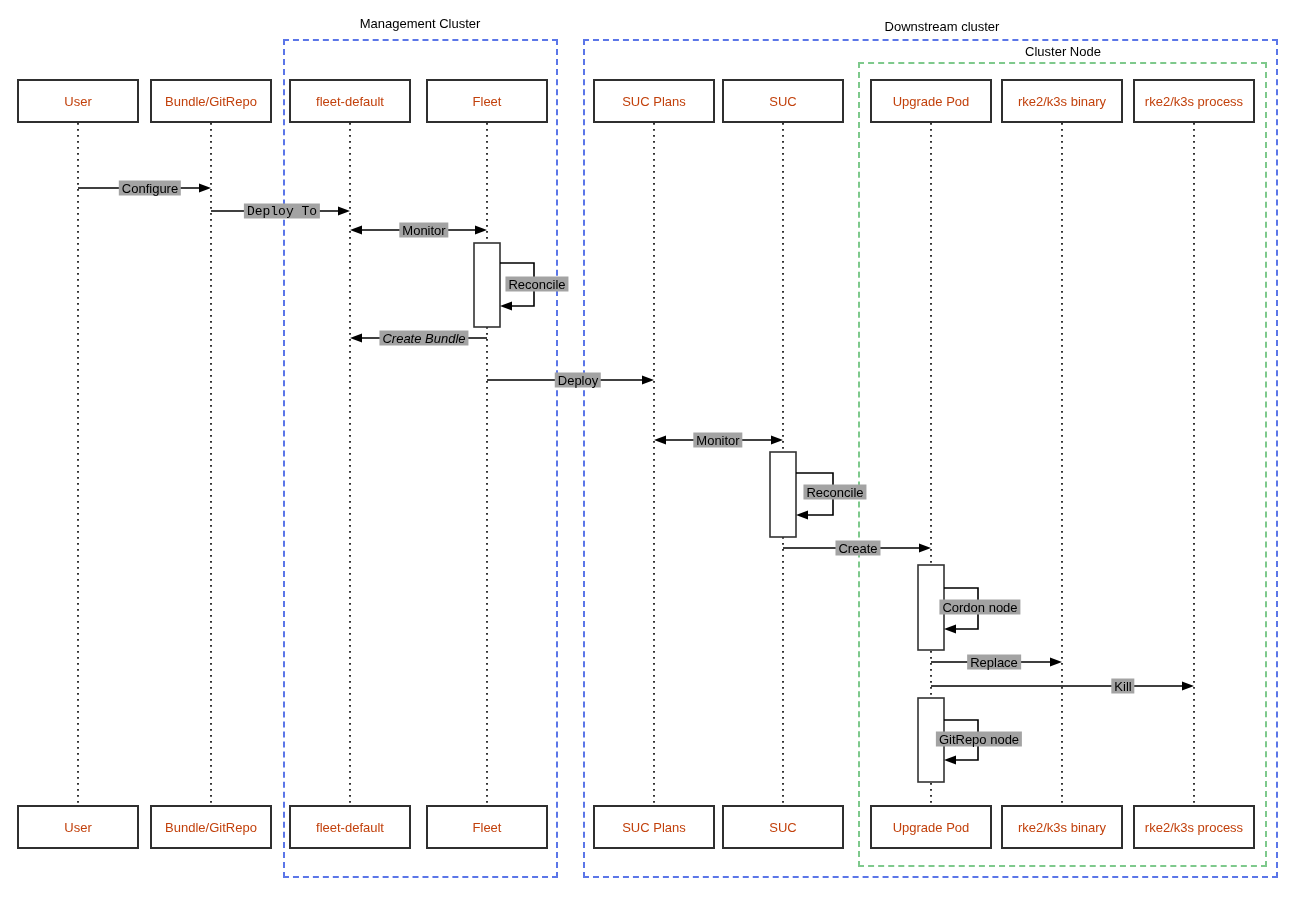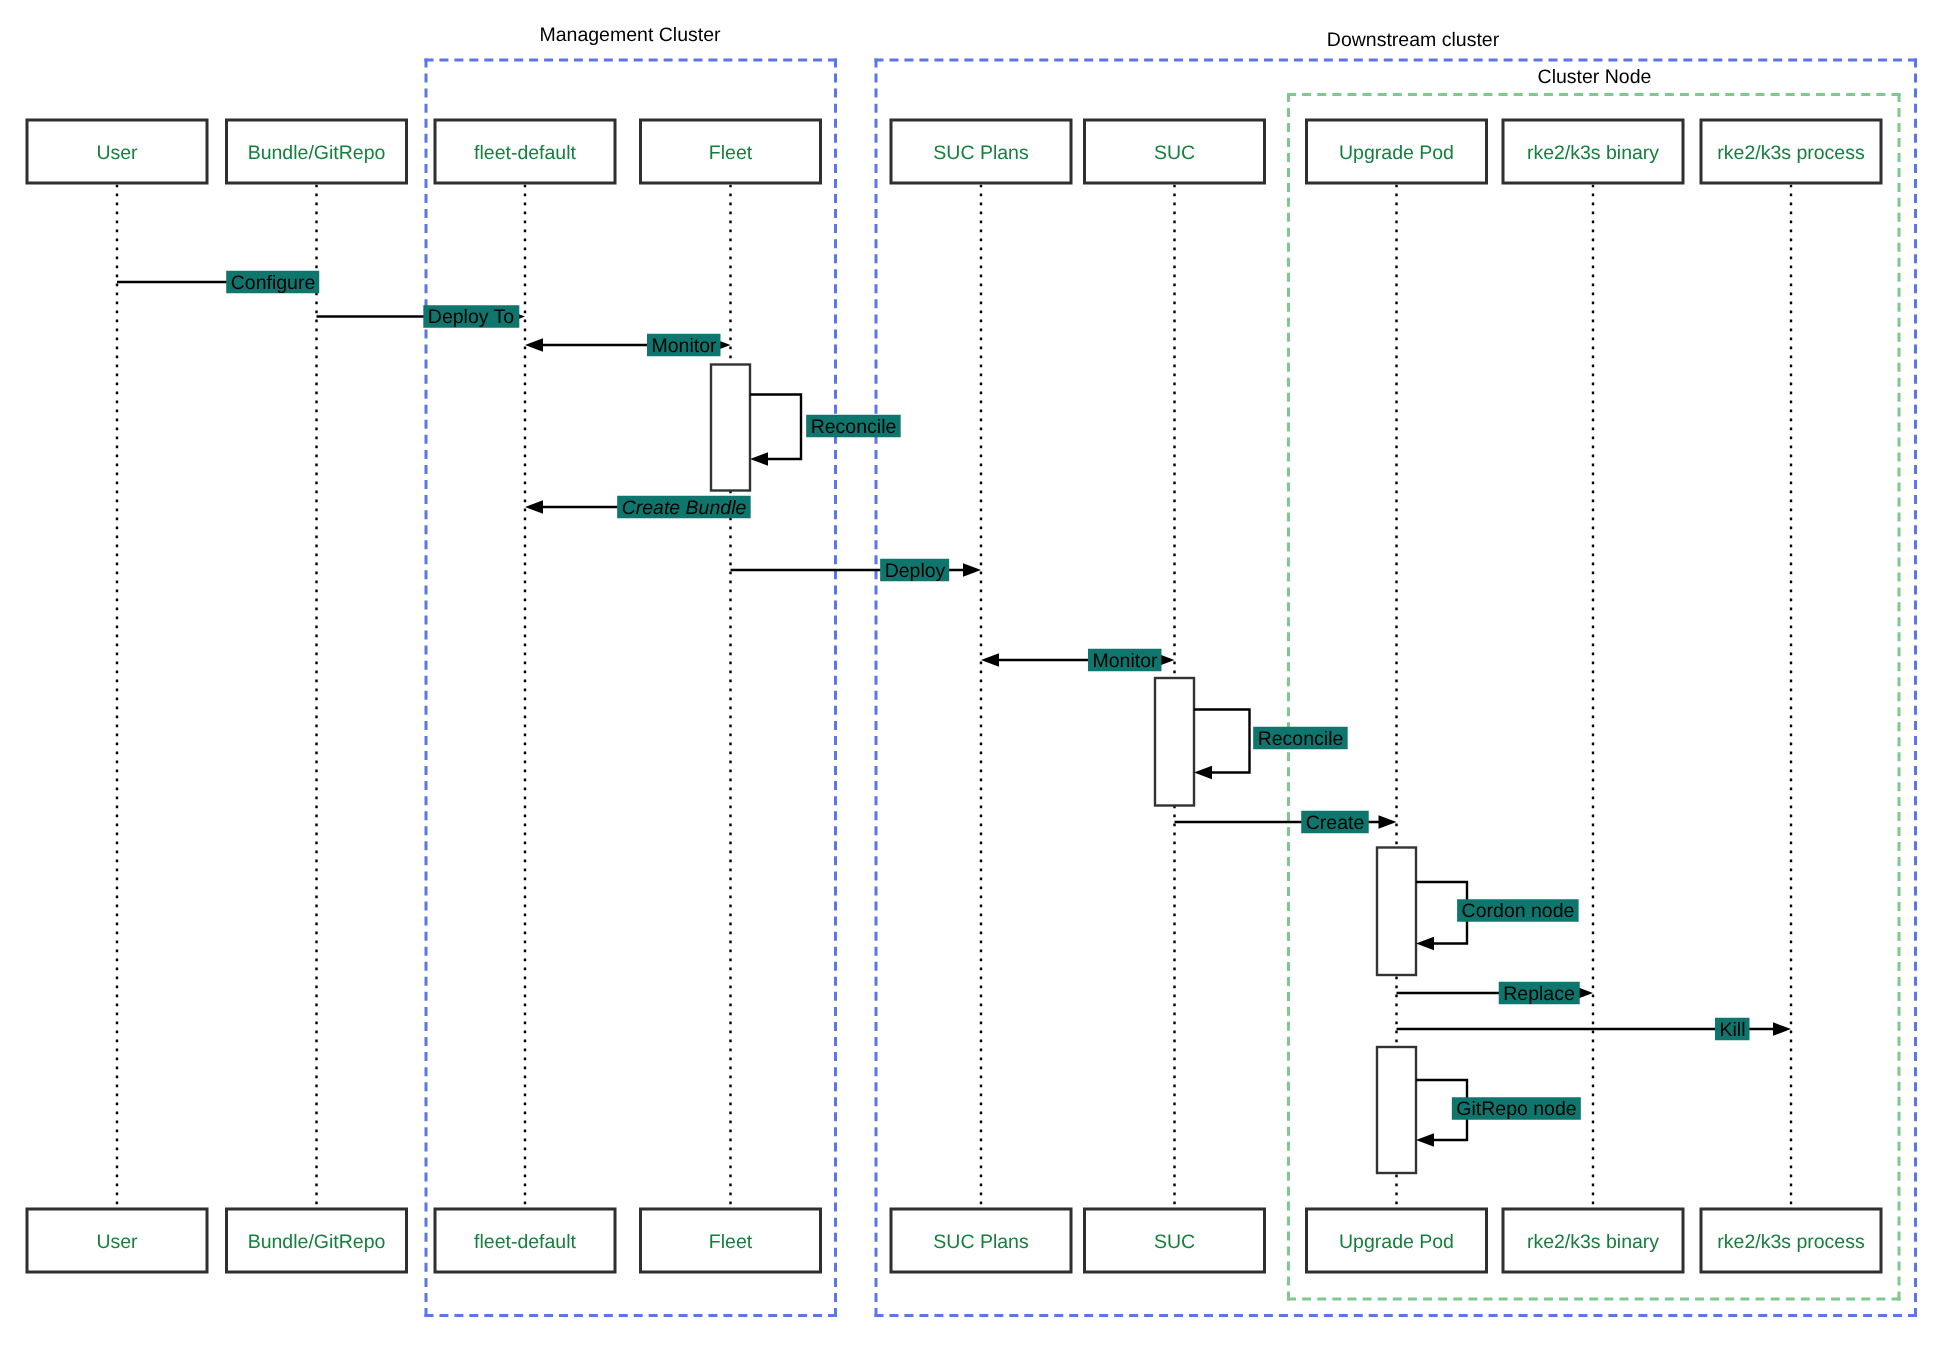--- a/index.html
+++ b/index.html
@@ -21,32 +21,32 @@
   }
   .actor-box {
     position: absolute;
     background: #ffffff;
     border: 2px solid #2f2f2f;
     box-sizing: border-box;
     display: flex;
     align-items: center;
     justify-content: center;
     font-size: 13px;
-    color: #15803d;
+    color: #c2410c;
     white-space: nowrap;
   }
   .diagram-label {
     position: absolute;
     transform: translate(-50%, -50%);
     font-size: 13px;
     color: #000000;
     white-space: nowrap;
     line-height: 15px;
   }
-  .msg-label { background: #0f766e; padding: 0 3px; margin-left: 32px; }
+  .msg-label { background: #a3a3a3; padding: 0 3px; }
   .group-label { background: transparent; }
   .lifeline { stroke: #000000; stroke-width: 1.6; stroke-dasharray: 1.8 4.2; }
   .msg-line { stroke: #000000; stroke-width: 1.6; fill: none; }
   .arrow-head { fill: #000000; stroke: none; }
   .activation { fill: #ffffff; stroke: #333333; stroke-width: 1.6; }
 </style>
 </head>
 <body>
 
 <div id="diagram">
@@ -96,21 +96,21 @@
       <path d="M 944 588 H 978 V 629 H 956" class="msg-line"></path>
       <polygon points="944,629 956,624.5 956,633.5" class="arrow-head"></polygon>
       <path d="M 944 720 H 978 V 760 H 956" class="msg-line"></path>
       <polygon points="944,760 956,755.5 956,764.5" class="arrow-head"></polygon>
     </svg>
   <div id="labels-layer">
       <div class="diagram-label group-label" style="left: 420px; top: 23px;">Management Cluster</div>
       <div class="diagram-label group-label" style="left: 930px; top: 26px; padding-left: 24px;">Downstream cluster</div>
       <div class="diagram-label group-label" style="left: 1063px; top: 51px;">Cluster Node</div>
       <div class="diagram-label msg-label" style="left: 150px; top: 188px;">Configure</div>
-      <div class="diagram-label msg-label" style="left: 282px; top: 211px;">Deploy To</div>
+      <div class="diagram-label msg-label" style="left: 282px; top: 211px; font-family: Liberation Mono, monospace;">Deploy To</div>
       <div class="diagram-label msg-label" style="left: 424px; top: 230px;">Monitor</div>
       <div class="diagram-label msg-label" style="left: 424px; top: 338px; font-style: italic;">Create Bundle</div>
       <div class="diagram-label msg-label" style="left: 578px; top: 380px;">Deploy</div>
       <div class="diagram-label msg-label" style="left: 718px; top: 440px;">Monitor</div>
       <div class="diagram-label msg-label" style="left: 858px; top: 548px;">Create</div>
       <div class="diagram-label msg-label" style="left: 994px; top: 662px;">Replace</div>
       <div class="diagram-label msg-label" style="left: 1123px; top: 686px;">Kill</div>
       <div class="diagram-label msg-label" style="left: 537px; top: 284px;">Reconcile</div>
       <div class="diagram-label msg-label" style="left: 835px; top: 492px;">Reconcile</div>
       <div class="diagram-label msg-label" style="left: 980px; top: 607px;">Cordon node</div>

